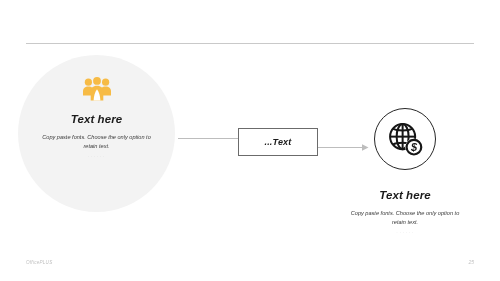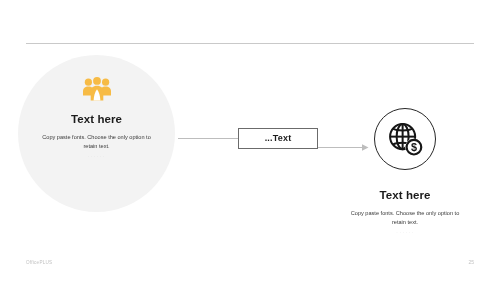--- a/index.html
+++ b/index.html
@@ -13,20 +13,21 @@
     position: relative;
     overflow: hidden;
     font-family: "Liberation Sans", sans-serif;
     color: #222222;
   }
 
   .slide {
     position: absolute;
     inset: 0;
     background: #ffffff;
+    font-style: italic;
   }
 
   
   .top-rule {
     position: absolute;
     left: 26px;
     top: 43px;
     width: 448px;
     height: 1px;
     background: #c9c9c9;
@@ -87,21 +88,21 @@
     height: 1px;
     background: #bdbdbd;
   }
 
   
   .mid-box {
     position: absolute;
     left: 238px;
     top: 128px;
     width: 80px;
-    height: 21px;
+    height: 28px;
     border: 1px solid #6b6b6b;
     background: #ffffff;
     display: flex;
     align-items: center;
     justify-content: center;
     box-sizing: border-box;
   }
   .mid-box .mid-label {
     font-size: 9px;
     font-weight: bold;

